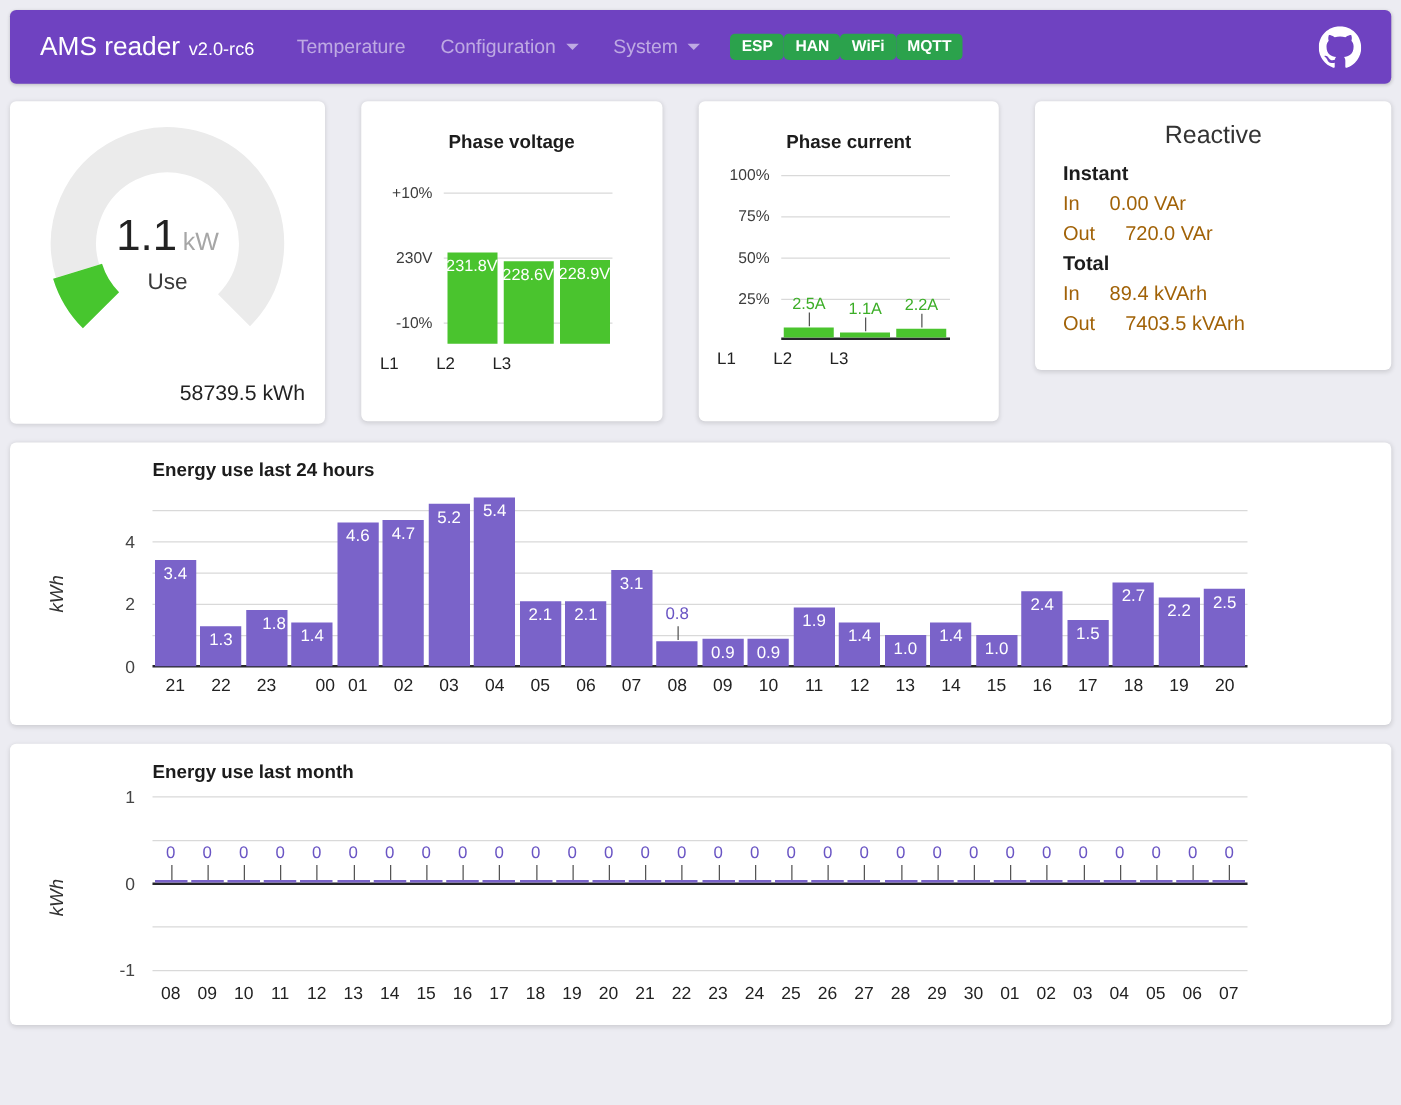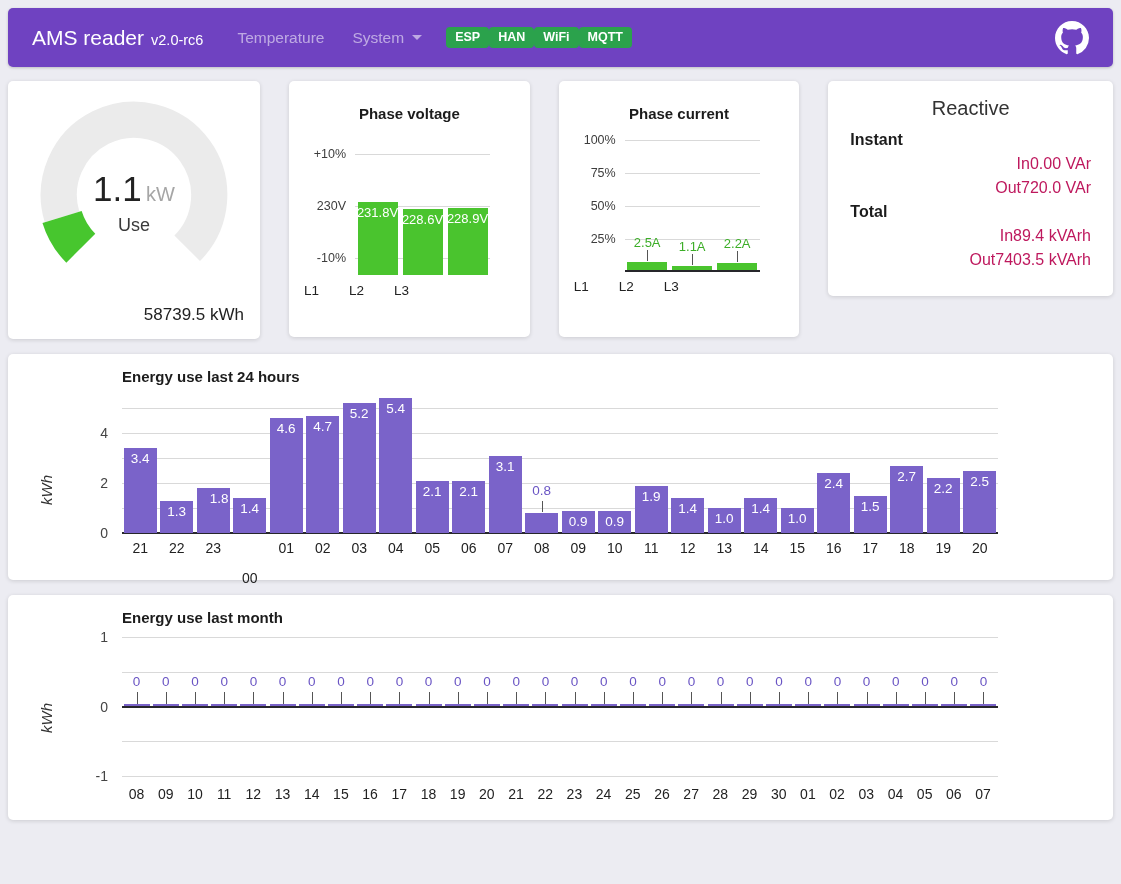--- a/index.html
+++ b/index.html
@@ -78,21 +78,21 @@
   .leader { position:absolute; width:1px; background:#555; }
   .baseline-dark { position:absolute; left:0; right:0; height:2px; background:#26262b; }
   .zero-dash { position:absolute; height:2.5px; background:#7a63c9; }
   .xrow { position:relative; display:flex; margin-top:7px; }
   .xrow span { flex:none; text-align:center; font-size:13.5px; color:#222; }
 
   
   .reactive-card { flex:1; height:215px; padding:16px 22px; }
   .reactive-title { text-align:center; font-size:20px; color:#333; margin-bottom:8px; }
   .r-heading { font-weight:bold; font-size:16px; line-height:24px; color:#1c1c1c; }
-  .r-row { display:flex; justify-content:flex-end; font-size:16px; line-height:24px; color:#be185d; }
+  .r-row { display:flex; justify-content:flex-start; font-size:16px; line-height:24px; color:#a16207;gap:24px; }
 
   
   .big-card { margin-top:15px; height:226px; padding:13px 0 0 0; position:relative; }
   .big-card.month { height:225px; }
   .big-title { font-weight:bold; font-size:15px; color:#1c1c1c; margin-left:114px; line-height:20px; }
   .big-chart { position:relative; margin:6px 0 0 114px; width:876px; }
   .big-plot { position:relative; width:876px; }
   .ylabel {
     position:absolute; left:-76px; top:50%;
     transform:translate(-50%,-50%) rotate(-90deg);
@@ -107,20 +107,24 @@
 <div class="page">
 
   <div class="header">
     <a class="brand">
       <span class="brand-name">AMS reader</span>
       <span class="brand-version">v2.0-rc6</span>
     </a>
     <div class="nav">
       <a>
           <span>Temperature</span>
+        </a>
+      <a>
+          <span>Configuration</span>
+          <span class="caret"></span>
         </a>
       <a>
           <span>System</span>
           <span class="caret"></span>
         </a>
     </div>
     <div class="badges">
       <span class="badge">ESP</span>
       <span class="badge">HAN</span>
       <span class="badge">WiFi</span>
@@ -289,21 +293,21 @@
           <div class="bar-label inside" style="left: 768.25px; width: 33px; top: 75.5px;">2.7</div>
           <div class="bar" style="left: 804.75px; width: 33px; top: 85px; height: 55px; background: rgb(122, 99, 201);"></div>
           <div class="bar-label inside" style="left: 804.75px; width: 33px; top: 88px;">2.2</div>
           <div class="bar" style="left: 841.25px; width: 33px; top: 77.5px; height: 62.5px; background: rgb(122, 99, 201);"></div>
           <div class="bar-label inside" style="left: 841.25px; width: 33px; top: 80.5px;">2.5</div>
         </div>
       <div class="xrow">
           <span style="width: 36.5px; text-align: center; font-size: 14px; color: rgb(34, 34, 34);">21</span>
           <span style="width: 36.5px; text-align: center; font-size: 14px; color: rgb(34, 34, 34);">22</span>
           <span style="width: 36.5px; text-align: center; font-size: 14px; color: rgb(34, 34, 34);">23</span>
-          <span style="width: 36.5px; text-align: center; font-size: 14px; color: rgb(34, 34, 34); margin-top: 30px;">00</span>
+          <span style="width: 36.5px; text-align: right; font-size: 14px; color: rgb(34, 34, 34);">00</span>
           <span style="width: 36.5px; text-align: center; font-size: 14px; color: rgb(34, 34, 34);">01</span>
           <span style="width: 36.5px; text-align: center; font-size: 14px; color: rgb(34, 34, 34);">02</span>
           <span style="width: 36.5px; text-align: center; font-size: 14px; color: rgb(34, 34, 34);">03</span>
           <span style="width: 36.5px; text-align: center; font-size: 14px; color: rgb(34, 34, 34);">04</span>
           <span style="width: 36.5px; text-align: center; font-size: 14px; color: rgb(34, 34, 34);">05</span>
           <span style="width: 36.5px; text-align: center; font-size: 14px; color: rgb(34, 34, 34);">06</span>
           <span style="width: 36.5px; text-align: center; font-size: 14px; color: rgb(34, 34, 34);">07</span>
           <span style="width: 36.5px; text-align: center; font-size: 14px; color: rgb(34, 34, 34);">08</span>
           <span style="width: 36.5px; text-align: center; font-size: 14px; color: rgb(34, 34, 34);">09</span>
           <span style="width: 36.5px; text-align: center; font-size: 14px; color: rgb(34, 34, 34);">10</span>

